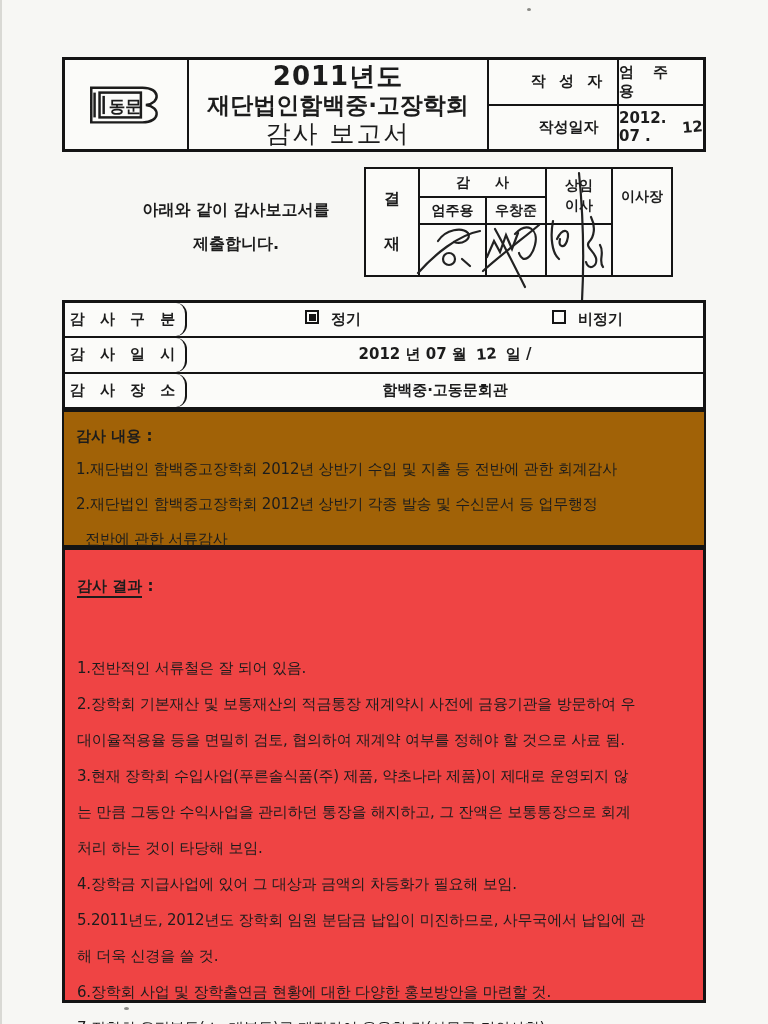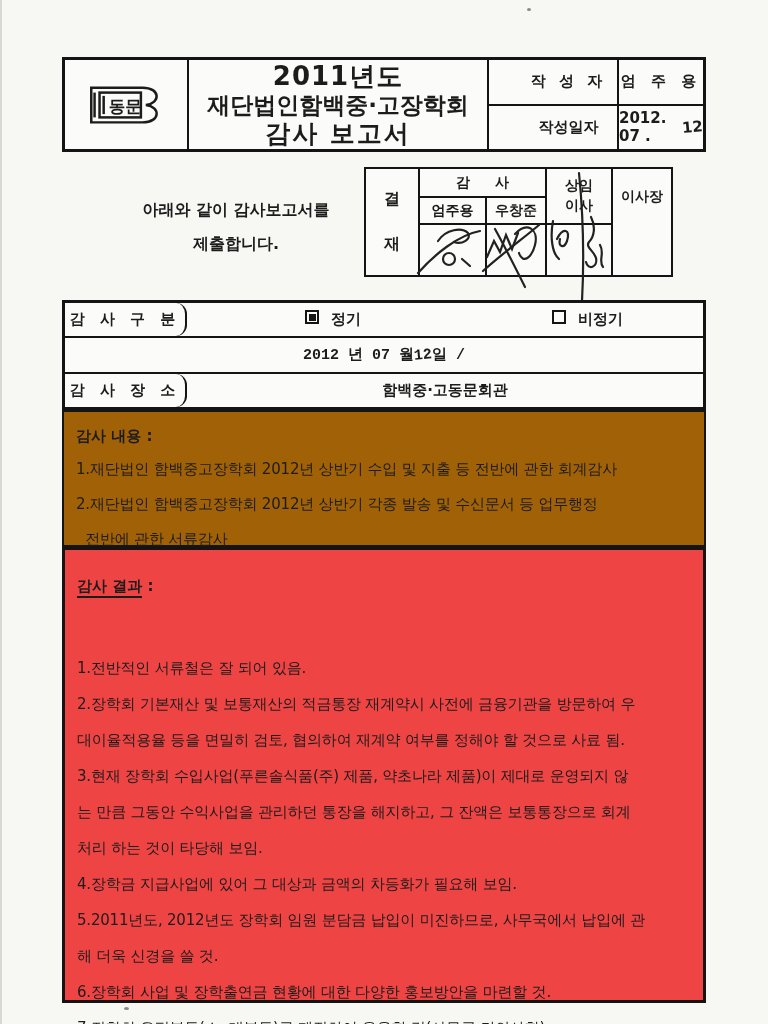--- a/index.html
+++ b/index.html
@@ -9,29 +9,29 @@
   .speck{position:absolute;background:#8a8a85;border-radius:50%;}
 
   
   .header-table{position:absolute;left:62px;top:57px;width:644px;height:95px;
                 border:3px solid #141414;display:flex;box-sizing:border-box;background:#fbfbf9;}
   .logo-cell{width:124px;border-right:2px solid #141414;display:flex;align-items:center;justify-content:center;box-sizing:border-box;}
   .title-cell{flex:1;display:flex;flex-direction:column;align-items:center;justify-content:center;
               border-right:2px solid #141414;box-sizing:border-box;line-height:1.18;}
   .title-l1{font-size:26px;font-weight:bold;letter-spacing:1px;}
   .title-l2{font-size:23px;font-weight:bold;}
-  .title-l3{font-size:25px;font-weight:bold;letter-spacing:2px;}
+  .title-l3{font-size:25px;font-weight:normal;letter-spacing:2px;}
   .meta-col{width:214px;display:flex;flex-direction:column;box-sizing:border-box;}
   .meta-row{flex:1;display:flex;box-sizing:border-box;padding-left:31px;}
   .meta-row.first{border-bottom:2px solid #141414;}
   .meta-label{width:99px;border-right:2px solid #141414;display:flex;align-items:center;justify-content:center;
               font-size:15px;font-weight:bold;box-sizing:border-box;}
   .meta-label.spaced{letter-spacing:4px;}
   .meta-value{flex:1;display:flex;align-items:center;justify-content:center;font-size:15px;font-weight:bold;}
-  .meta-value.spaced{letter-spacing:5px;}
+  .meta-value.spaced{letter-spacing:5px;font-family:Liberation Mono, monospace;}
 
   .hand{display:inline-block;transform:rotate(-5deg);font-weight:bold;}
 
   
   .statement{position:absolute;left:80px;top:193px;width:312px;text-align:center;
              font-size:16px;font-weight:bold;line-height:2.1;}
 
   
   .approval{position:absolute;left:364px;top:167px;width:309px;height:110px;
             border:2.5px solid #141414;box-sizing:border-box;background:#fbfbf9;
@@ -60,21 +60,21 @@
   .info-row{flex:1;display:flex;box-sizing:border-box;}
   .info-row.mid{border-top:2px solid #141414;border-bottom:2px solid #141414;}
   .info-label{width:122px;border-right:2px solid #141414;display:flex;align-items:center;justify-content:center;
               font-size:15px;font-weight:bold;letter-spacing:5px;box-sizing:border-box;border-radius:11px;}
   .info-value{flex:1;display:flex;align-items:center;justify-content:center;font-size:15px;font-weight:bold;}
   .type-value{justify-content:flex-start;padding-left:118px;gap:0;}
   .chk-group{display:flex;align-items:flex-start;gap:12px;}
   .chk-group.second{margin-left:146px;padding-left:45px;}
   .chk{width:14px;height:14px;border:2px solid #141414;box-sizing:border-box;display:flex;align-items:center;justify-content:center;}
   .chk .fill{width:7px;height:7px;background:#141414;}
-  .date-parts{display:flex;align-items:baseline;font-family:Liberation Mono, monospace;}
+  .date-parts{display:flex;align-items:baseline;gap:9px;}
 
   
   .content-box{position:absolute;left:62px;top:410px;width:644px;height:137px;
                border:2.5px solid #141414;box-sizing:border-box;padding:8px 8px 0 12px;background:#a16207;}
   .result-box{position:absolute;left:62px;top:547px;width:644px;height:456px;
               border:3px solid #141414;box-sizing:border-box;padding:20px 12px 4px 12px;background:#ef4444;}
   .docline{font-size:15px;line-height:35px;white-space:pre;letter-spacing:-0.2px;font-weight:500;}
   .result-box .docline{line-height:36px;}
   .sec-title{font-size:15px;font-weight:bold;line-height:32px;}
   .underlined{border-bottom:2px solid #1c1c1c;padding-bottom:1px;}
@@ -179,20 +179,21 @@
             </span>
           <span>정기</span>
         </div>
         <div class="chk-group second">
           <span class="chk"></span>
           <span>비정기</span>
         </div>
       </div>
     </div>
     <div class="info-row mid">
+      <div class="info-label">감 사 일 시</div>
       <div class="info-value">
         <span class="date-parts">
           <span>2012 년 07 월</span>
           <span class="hand">12</span>
           <span>일 /</span>
         </span>
       </div>
     </div>
     <div class="info-row">
       <div class="info-label">감 사 장 소</div>

